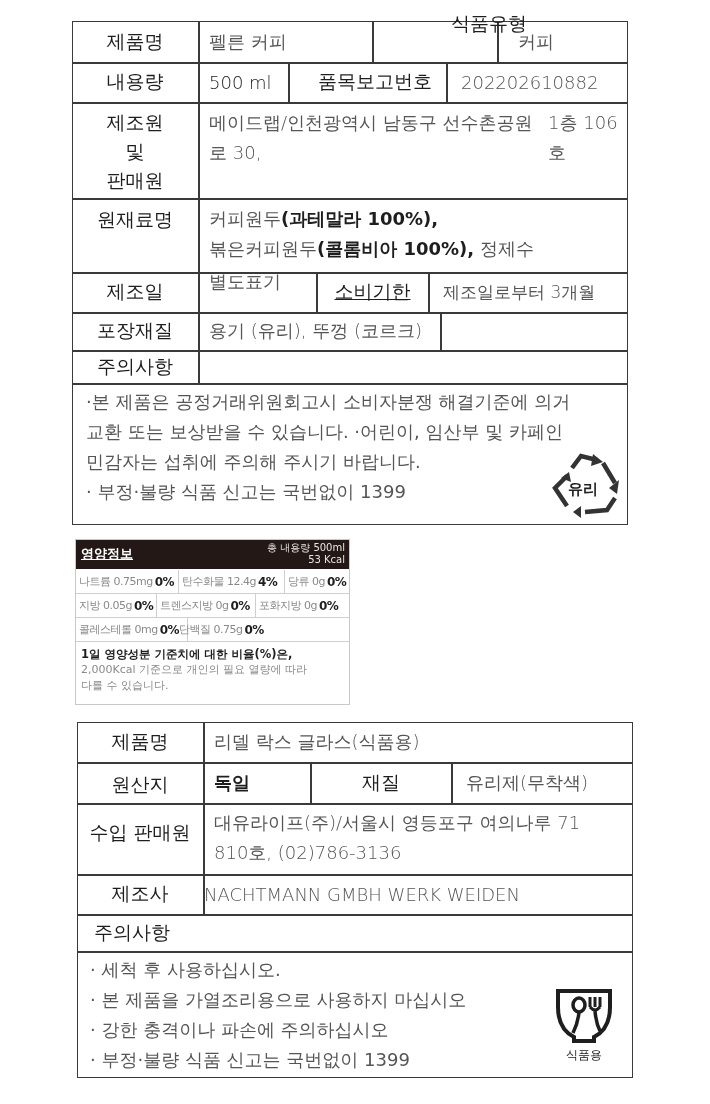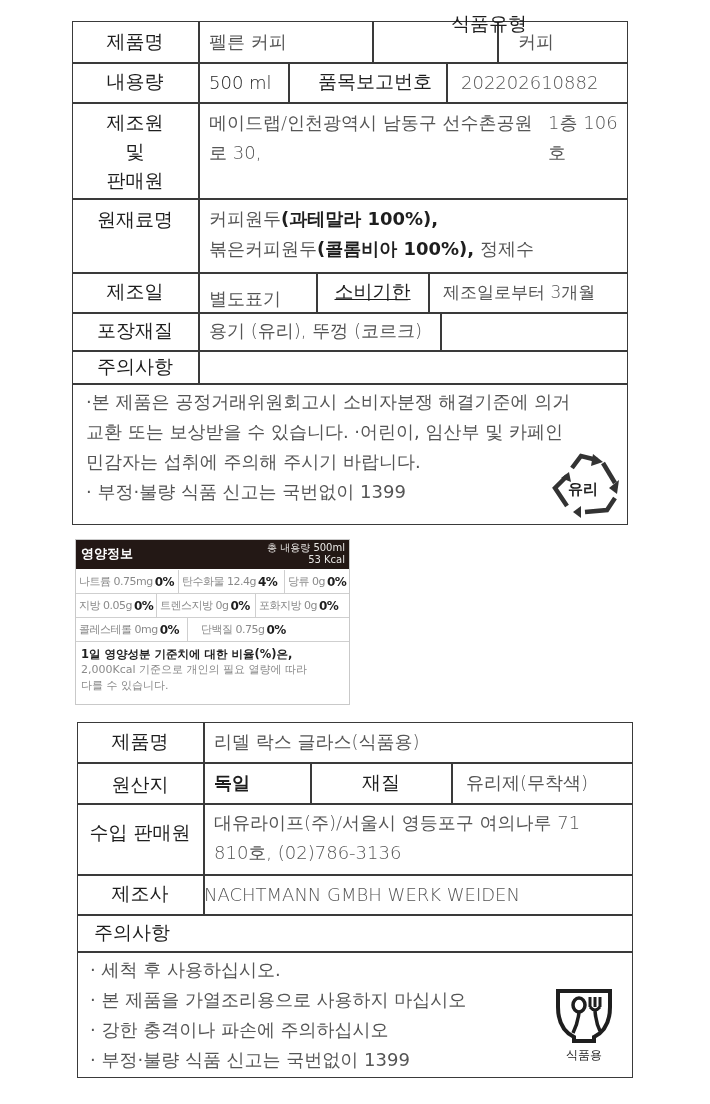--- a/index.html
+++ b/index.html
@@ -12,21 +12,21 @@
   .cell { position: absolute; display: flex; align-items: center; box-sizing: border-box; white-space: nowrap; }
   .lbl { justify-content: center; font-size: 19px; color: #1e1e1e; }
   .val { padding-left: 10px; font-size: 18px; color: #555; font-weight: 300; }
   .bold { font-weight: bold; color: #1e1e1e; }
   .multi { white-space: normal; line-height: 30px; align-items: flex-start; }
   .notice { position: absolute; font-size: 18px; color: #555; line-height: 30px; }
   
   .nut { position: absolute; left: 75px; top: 539px; width: 275px; height: 166px;
          border: 1px solid #c9c9c9; box-sizing: border-box; }
   .nut-head { position: absolute; left: 0; top: 0; width: 100%; height: 29px; background: #231815; color: #fff; }
-  .nut-title { position: absolute; left: 5px; top: 5px; font-size: 13px; font-weight: bold; }
+  .nut-title { position: absolute; left: 5px; top: 5px; font-size: 13px; font-weight: bold; text-decoration: underline; }
   .nut-total { position: absolute; right: 4px; top: 2px; font-size: 10px; text-align: right; line-height: 12px; color: #e8e6e4; }
   .nut-row { position: absolute; left: 0; width: 100%; height: 24px; border-bottom: 1px solid #cfcfcf; box-sizing: border-box; }
   .nut-c { position: absolute; top: 0; height: 23px; display: flex; align-items: center; padding-left: 3px;
            font-size: 11px; color: #8a8a8a; letter-spacing: -0.5px; box-sizing: border-box; white-space: nowrap; }
   .nut-c b { color: #1e1e1e; font-size: 12px; margin-left: 2px; }
   .nut-div { position: absolute; top: 0; width: 1px; height: 23px; background: #cfcfcf; }
   .nut-foot { position: absolute; left: 5px; top: 106px; width: 265px; font-size: 11px; line-height: 16px; color: #8a8a8a; }
   .nut-foot .b { color: #1e1e1e; font-weight: bold; font-size: 11.5px; }
 </style>
 </head>
@@ -76,21 +76,21 @@
     <span>1층 106호</span>
   </div>
 
   <div class="cell lbl" style="left:72px;top:200px;width:126px;height:40px;">원재료명</div>
   <div class="cell val multi" style="left:199px;top:204px;width:428px;height:66px;flex-direction:column;line-height:30px;">
     <div><span>커피원두</span><span class="bold">(과테말라 100%),</span></div>
     <div><span>볶은커피원두</span><span class="bold">(콜롬비아 100%),</span><span> 정제수</span></div>
   </div>
 
   <div class="cell lbl" style="left:72px;top:272px;width:126px;height:40px;">제조일</div>
-  <div class="cell val" style="left:199px;top:279px;width:117px;height:40px;">별도표기</div>
+  <div class="cell val" style="left:199px;top:262px;width:117px;height:40px;">별도표기</div>
   <div class="cell lbl" style="left:317px;top:272px;width:111px;height:40px;text-decoration:underline;">소비기한</div>
   <div class="cell val" style="left:429px;top:272px;width:198px;height:40px;padding-left:14px;font-size:17px;">제조일로부터 3개월</div>
 
   <div class="cell lbl" style="left:72px;top:312px;width:126px;height:38px;">포장재질</div>
   <div class="cell val" style="left:199px;top:312px;width:241px;height:38px;">용기 (유리), 뚜껑 (코르크)</div>
 
   <div class="cell lbl" style="left:72px;top:350px;width:126px;height:33px;">주의사항</div>
 
   <div class="notice" style="left:86px;top:387px;">
     <div>·본 제품은 공정거래위원회고시 소비자분쟁 해결기준에 의거</div>
@@ -160,21 +160,21 @@
         <b>0%</b>
       </div>
   </div>
 
   <div class="nut-row" style="top:78px;">
     <div class="nut-c" style="left:0;">
         <span>콜레스테롤 0mg</span>
         <b>0%</b>
       </div>
     <div class="nut-div" style="left:111px;"></div>
-    <div class="nut-c" style="left:122px;">
+    <div class="nut-c" style="left:100px;">
         <span>단백질 0.75g</span>
         <b>0%</b>
       </div>
   </div>
 
   <div class="nut-foot">
     <div class="b">1일 영양성분 기준치에 대한 비율(%)은,</div>
     <div>2,000Kcal 기준으로 개인의 필요 열량에 따라</div>
     <div>다를 수 있습니다.</div>
   </div>

